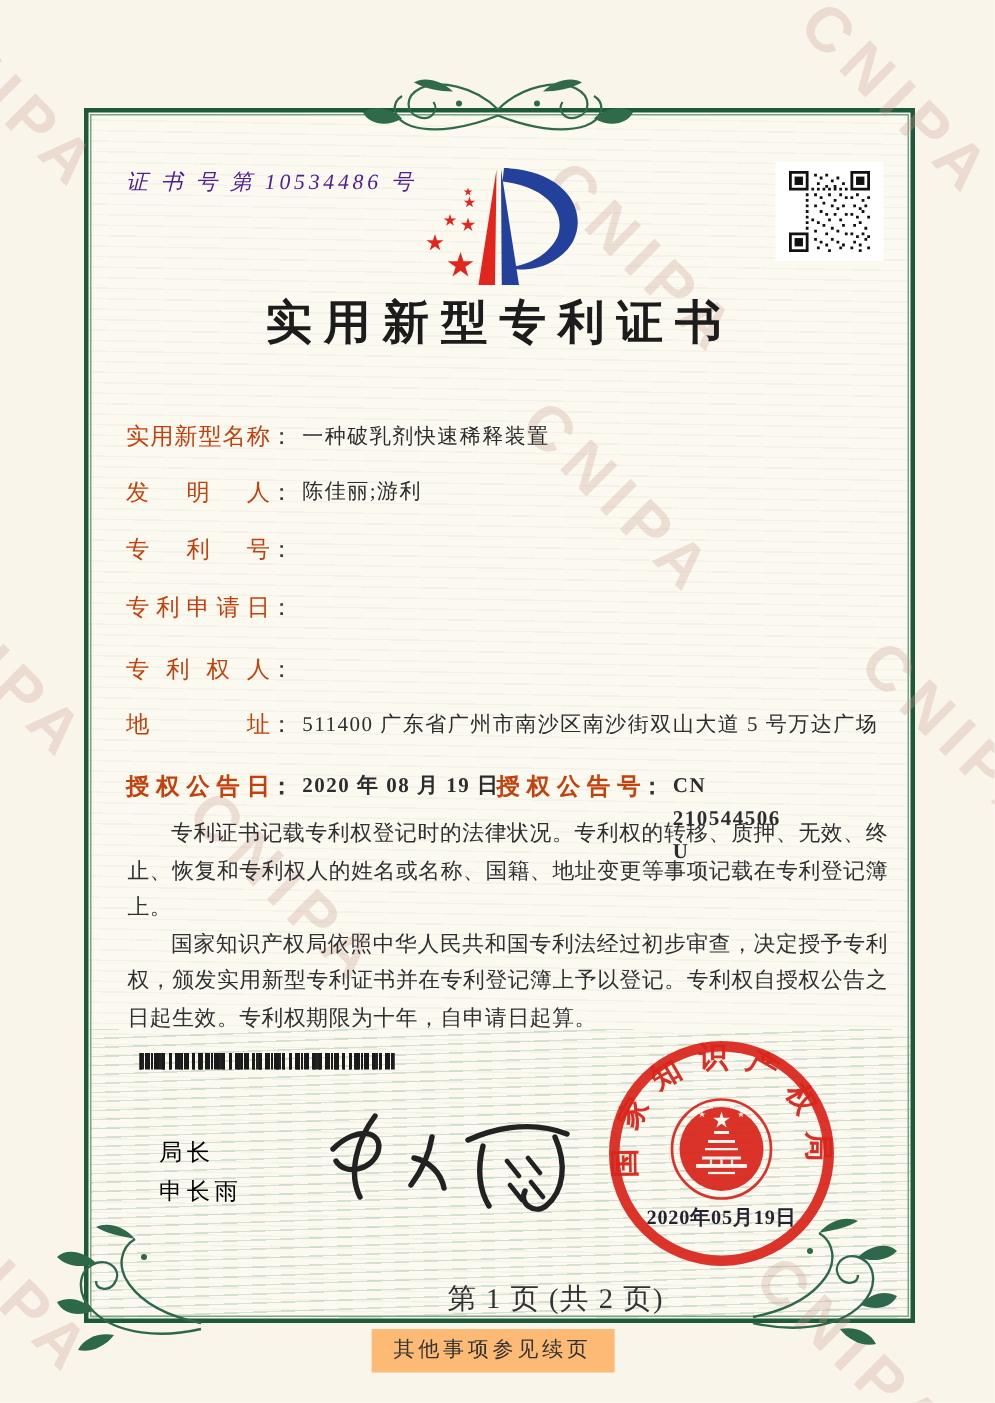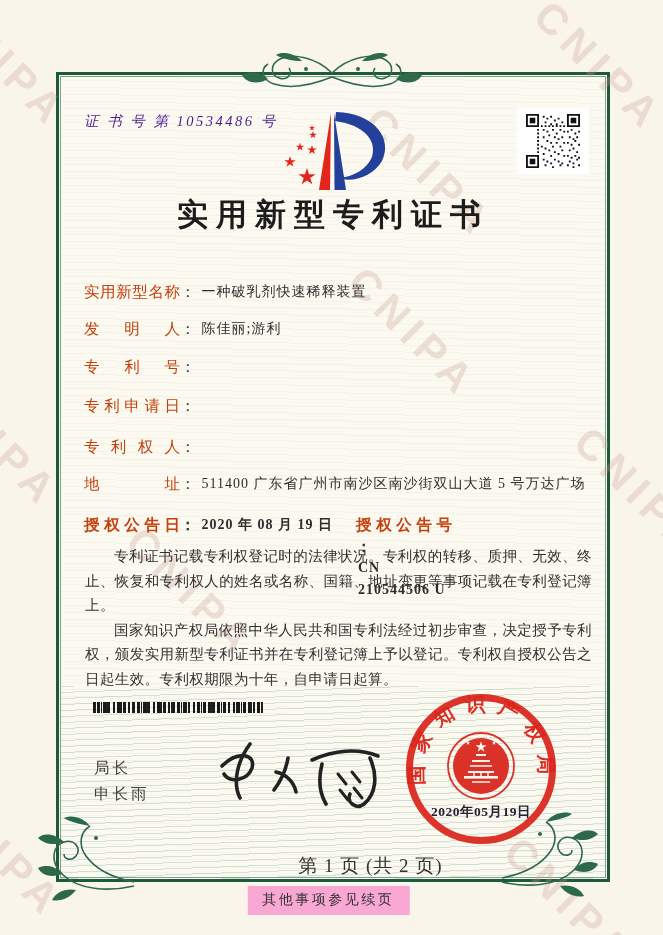--- a/index.html
+++ b/index.html
@@ -39,52 +39,52 @@
   .cert-no{position:absolute;z-index:4;left:84px;top:112px;font-size:14.5px;letter-spacing:2.5px;color:#4c1d95;font-style:italic;}
   .logo{position:absolute;z-index:4;left:283px;top:103px;}
   .qr-pad{position:absolute;z-index:4;left:517px;top:108px;width:72px;height:66px;background:#fff;display:flex;align-items:center;justify-content:center;}
   .title{position:absolute;z-index:4;left:56px;top:194px;width:554px;margin:0;text-align:center;
     font-size:31px;font-weight:bold;letter-spacing:8px;color:#1c1c1c;}
   
   .fields{position:absolute;z-index:4;left:84px;top:281px;width:512px;}
   .f-row{position:absolute;left:0;display:flex;align-items:flex-start;}
   #r1{top:0}#r2{top:37px}#r3{top:75px}#r4{top:114px}#r5{top:155px}#r6{top:192px}#r7{top:233px}
   .pair{display:flex;align-items:flex-start;font-weight:bold;}
-  .pair-2{position:absolute;left:272px;top:0;flex-direction:column;}
+  .pair-2{position:absolute;left:247px;top:0;}
   .lbl{
     display:inline-block;width:96px;flex:none;font-size:15.5px;color:#c2410c;line-height:1.4;
     text-align:justify;text-align-last:justify;text-justify:inter-character;
   }
   .colon{font-size:15.5px;color:#333;margin:0 4px 0 0;line-height:1.4;}
   .val{font-size:14px;color:#2d2d2d;letter-spacing:1px;line-height:22px;margin-left:2px;}
   
   .paras{position:absolute;z-index:4;left:85px;top:544px;width:507px;
     font-size:14.5px;line-height:24.5px;letter-spacing:.4px;color:#303030;text-align:justify;}
   .paras p{margin:0;text-indent:2em;}
   
   .barcode{
     position:absolute;z-index:4;left:93px;top:702px;width:170px;height:11px;
     background:
       repeating-linear-gradient(90deg,#1a1a1a 0 2px,rgba(0,0,0,0) 2px 5px),
       repeating-linear-gradient(90deg,#1a1a1a 0 1px,rgba(0,0,0,0) 1px 4px),
       repeating-linear-gradient(90deg,#222 0 3px,rgba(0,0,0,0) 3px 13px);
   }
   .off-title,.off-name{
-    position:absolute;z-index:4;left:94px;
+    position:absolute;z-index:4;left:106px;
     font-family:"Liberation Sans","DejaVu Sans",sans-serif;
-    font-size:15.5px;letter-spacing:3px;color:#404040;
+    font-size:15.5px;letter-spacing:3px;color:#000000;
   }
   .off-title{top:758px}.off-name{top:784px}
   .sig{position:absolute;z-index:4;left:192px;top:732px;}
   .seal{position:absolute;z-index:4;left:398px;top:690px;}
   .page-info{position:absolute;z-index:4;left:56px;top:853px;width:629px;text-align:center;
     font-size:19px;letter-spacing:1px;color:#333;}
   .note{
     position:absolute;z-index:4;left:50%;top:886px;transform:translateX(-52%);
-    background:#f9a8d4;padding:5px 15px 6px;font-size:14px;letter-spacing:2.5px;color:#333;
+    background:#fdba74;padding:5px 15px 6px;font-size:14px;letter-spacing:2.5px;color:#333;
   }
 </style>
 </head>
 <body>
 
 <div>
   <span class="wm wm-a">CNIPA</span>
   <span class="wm wm-b">CNIPA</span>
   <span class="wm wm-c">CNIPA</span>
   <span class="wm wm-d">CNIPA</span>

